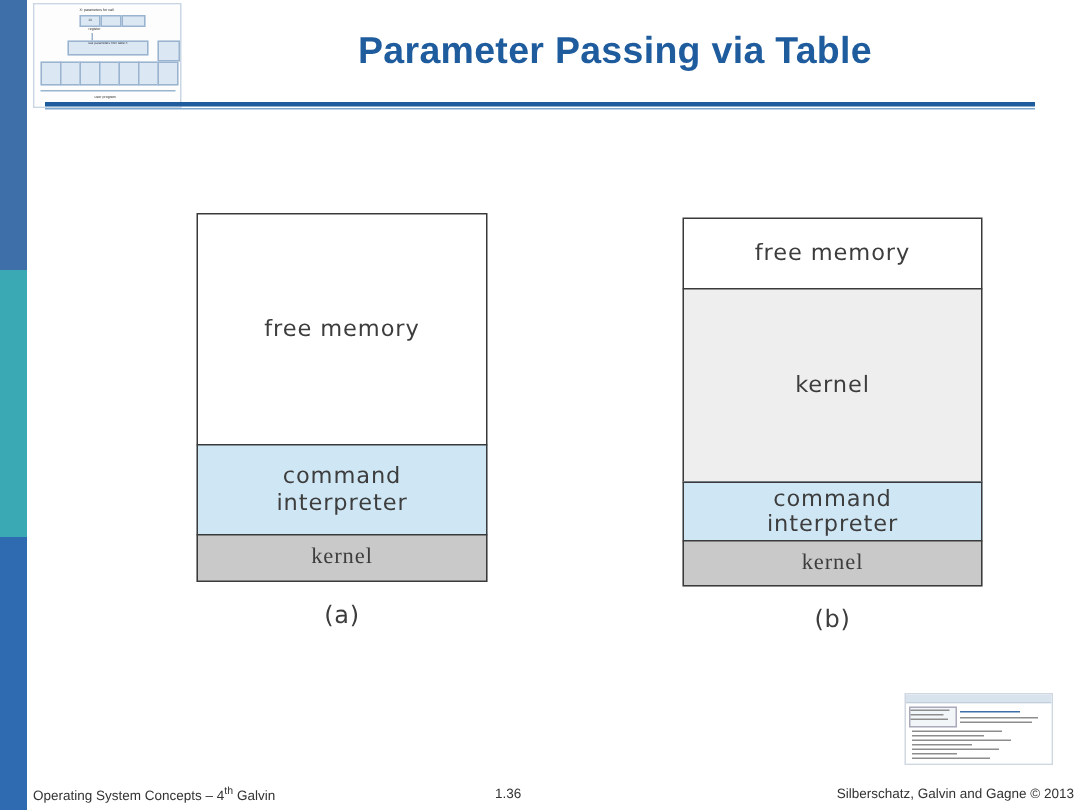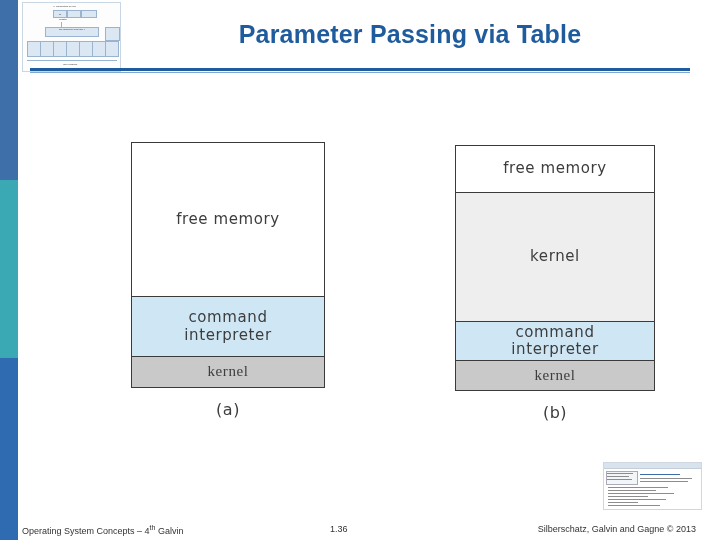--- a/index.html
+++ b/index.html
@@ -188,21 +188,21 @@
   .footer-left sup { font-size: 7px; }
   .footer-center {
     position: absolute;
     left: 330px;
     top: 524px;
     font-size: 9px;
     color: #333333;
   }
   .footer-right {
     position: absolute;
-    right: 24px;
+    right: 4px;
     top: 524px;
     font-size: 9px;
     color: #333333;
   }
 </style>
 </head>
 <body>
 
 <div class="left-bar-dark"></div>
 <div class="left-bar-teal"></div>

